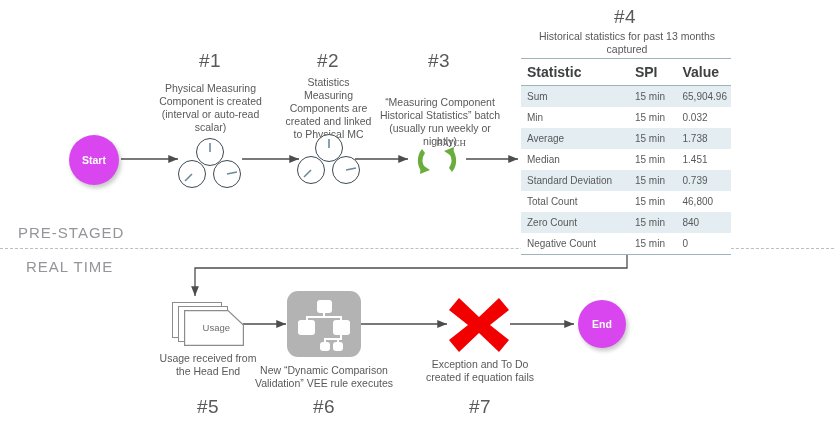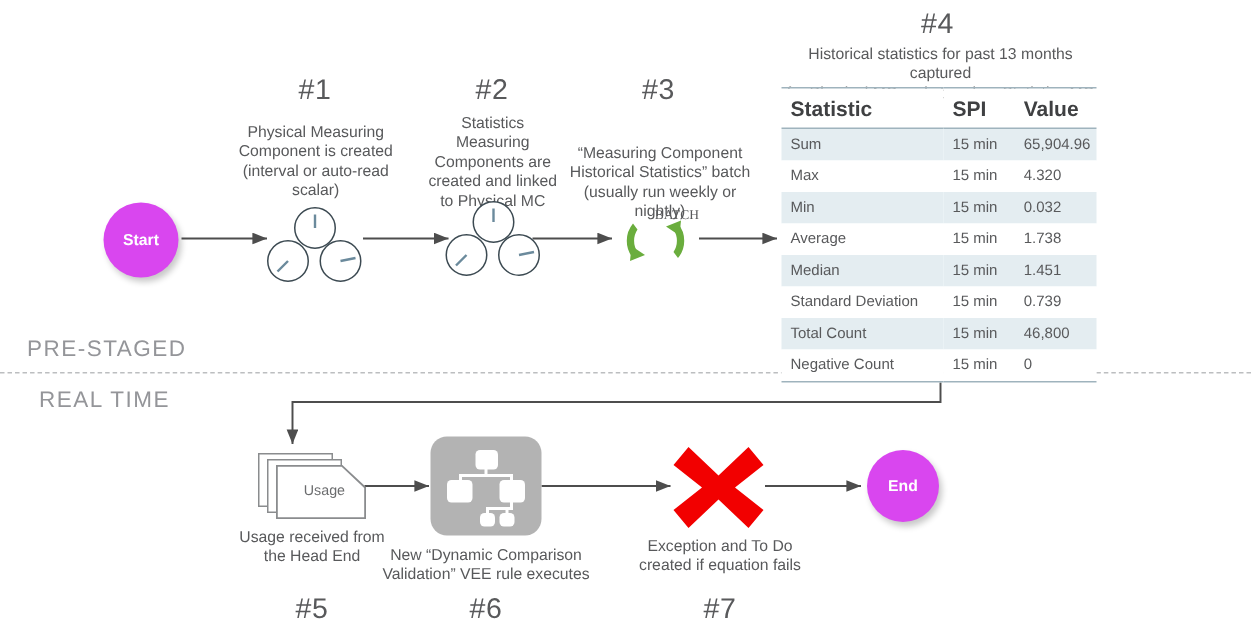--- a/index.html
+++ b/index.html
@@ -235,25 +235,20 @@
           <th>Value</th>
         </tr>
       </thead>
       <tbody>
         <tr>
           <td>Sum</td>
           <td>15 min</td>
           <td>65,904.96</td>
         </tr>
         <tr>
-          <td>Max</td>
-          <td>15 min</td>
-          <td>4.320</td>
-        </tr>
-        <tr>
           <td>Min</td>
           <td>15 min</td>
           <td>0.032</td>
         </tr>
         <tr>
           <td>Average</td>
           <td>15 min</td>
           <td>1.738</td>
         </tr>
         <tr>
@@ -263,20 +258,25 @@
         </tr>
         <tr>
           <td>Standard Deviation</td>
           <td>15 min</td>
           <td>0.739</td>
         </tr>
         <tr>
           <td>Total Count</td>
           <td>15 min</td>
           <td>46,800</td>
+        </tr>
+        <tr>
+          <td>Zero Count</td>
+          <td>15 min</td>
+          <td>840</td>
         </tr>
         <tr>
           <td>Negative Count</td>
           <td>15 min</td>
           <td>0</td>
         </tr>
       </tbody>
     </table>
   </div>
 

